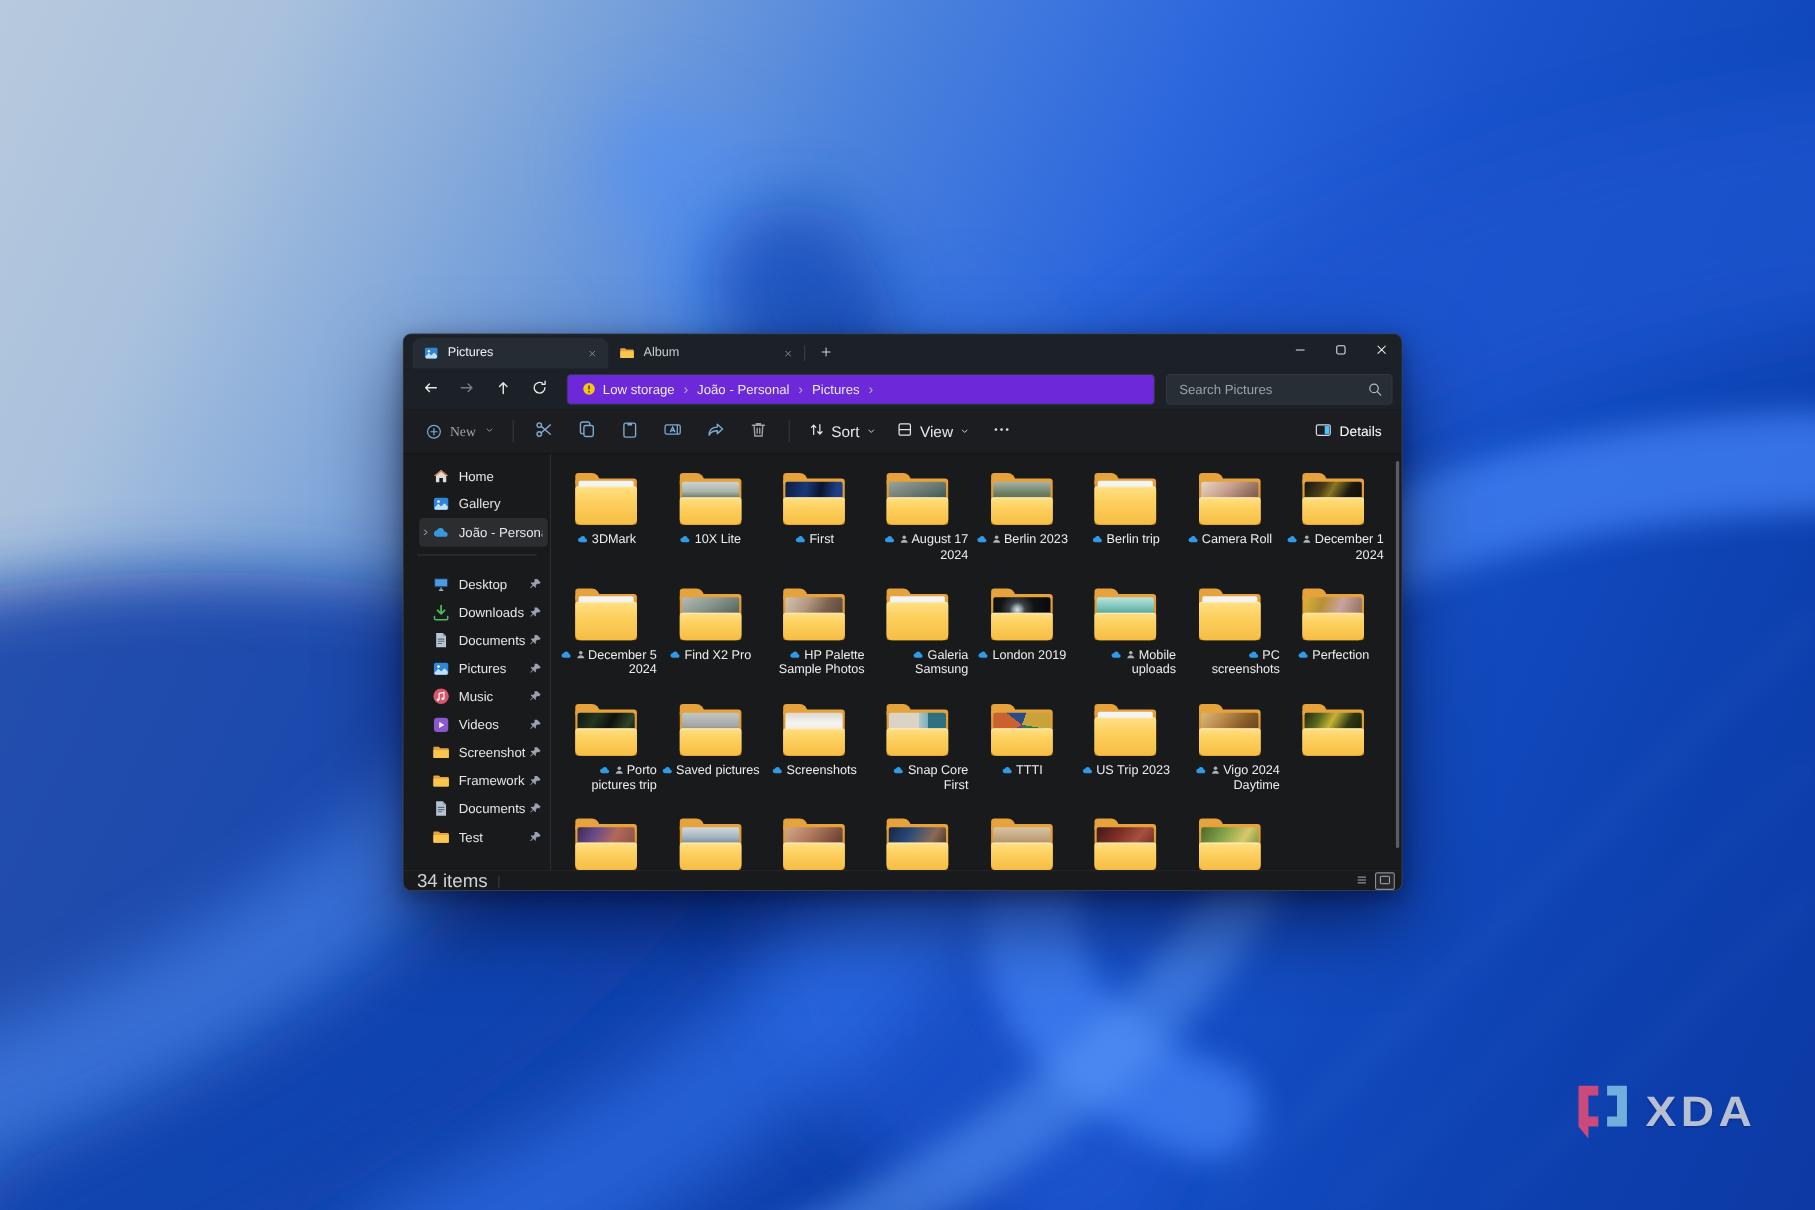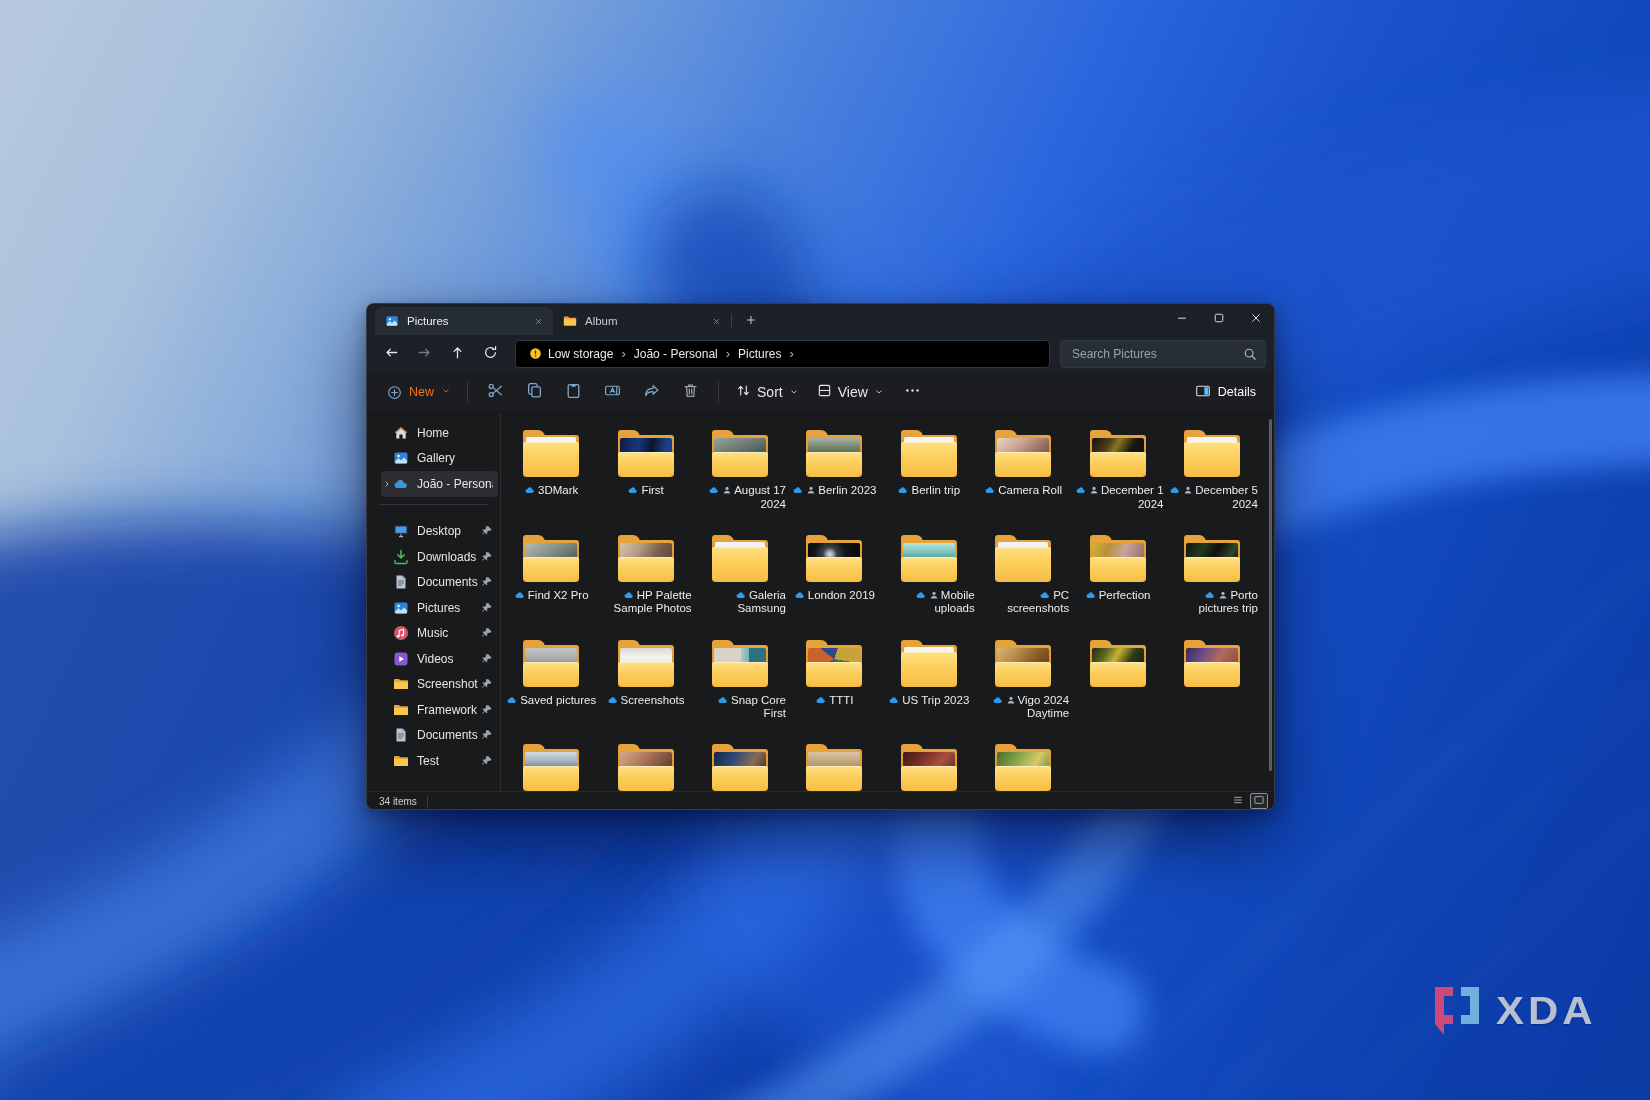--- a/index.html
+++ b/index.html
@@ -43,33 +43,33 @@
   .newtab svg{ width:12px; height:12px; }
   .caption{ position:absolute; right:0; top:0; height:31px; display:flex; }
   .cbtn{ width:37px; height:30px; display:flex; align-items:center; justify-content:center; color:#dfe3e7; }
   .cbtn svg{ width:14px; height:14px; }
 
   
   .addressrow{ height:37px; background:#1c2127; display:flex; align-items:center; padding:0 8px; }
   .navbtn{ width:33px; height:28px; display:flex; align-items:center; justify-content:center; color:#e3e6ea; }
   .navbtn svg{ width:15px; height:15px; }
   .navbtn.dim{ color:#747b83; }
-  .crumbbar{ margin-left:8px; height:28px; flex:0 0 535px; background:#000000; border:1px solid #31373f;
+  .crumbbar{ margin-left:8px; height:28px; flex:0 0 535px; background:#6d28d9; border:1px solid #31373f;
              border-radius:4px; display:flex; align-items:center; padding:0 8px; font-size:12px; color:#e8eaed; }
   .crumb{ display:flex; align-items:center; gap:6px; padding:0 5px; white-space:nowrap; }
   .crumb .cicon svg{ width:13px; height:13px; display:block; }
   .crumb-sep{ color:#aeb4ba; font-size:13px; padding:0 3px; }
   .searchbox{ margin-left:10px; height:28px; flex:1; background:#282e36; border:1px solid #31373f;
               border-radius:4px; display:flex; align-items:center; padding:0 8px 0 11px; font-size:12px; color:#9aa1a9; }
   .searchbox .sicon{ margin-left:auto; color:#b6bcc4; }
   .searchbox .sicon svg{ width:14px; height:14px; display:block; }
 
   
   .toolbar{ height:41px; background:#1b1d20; display:flex; align-items:center; padding:0 12px; border-bottom:1px solid #141517; }
-  .newbtn{ display:flex; align-items:center; gap:7px; color:#f97316; font-size:12.5px; padding:0 8px; height:30px; }
+  .newbtn{ display:flex; align-items:center; gap:7px; color:#a3a3a3; font-size:12.5px; padding:0 8px; height:30px;font-family:Liberation Serif, serif; }
   .newbtn .chev svg{ width:10px; height:10px; }
   .newbtn .ni svg{ width:15px; height:15px; display:block; }
   .tsep{ width:1px; height:20px; background:#35383d; margin:0 8px; }
   .tbtn{ width:39px; height:30px; display:flex; align-items:center; justify-content:center; }
   .tbtn svg{ width:17px; height:17px; }
   .c-blue{ color:#7fa8cf; } .c-grey{ color:#9aa0a8; }
   .txtbtn{ display:flex; align-items:center; gap:6px; color:#e3e6ea; font-size:14px; padding:0 9px; height:30px; }
   .txtbtn svg{ width:15px; height:15px; }
   .txtbtn .chev svg{ width:10px; height:10px; }
   .details-btn{ margin-left:auto; display:flex; align-items:center; gap:7px; color:#ffffff; font-size:12.5px; height:30px; padding:0 6px; }
@@ -106,21 +106,21 @@
             box-shadow:inset 0 1px 1px rgba(255,255,255,.45); }
   .ficon.plain .f-front{ height:35px; }
   .ficon.has-photo .f-front{ height:25px; }
   .flabel{ margin-top:5px; max-width:92px; font-size:11.5px; line-height:13.5px; color:#ecedef; text-align:right; }
   .flabel .st-ic svg{ width:12px; height:12px; display:inline-block; vertical-align:-2px; margin-right:2px; }
   .flabel .st-ic.person svg{ width:10px; height:10px; vertical-align:-1px; }
   .vscroll{ position:absolute; right:2px; top:6px; width:3px; height:352px; background:#5a5e63; border-radius:2px; }
 
   
   .statusbar{ height:19px; border-top:1px solid #27292c; display:flex; align-items:center;
-              padding:0 6px 0 12px; font-size:10px; color:#cfd2d6; background:#191a1c; }
+              padding:0 6px 0 12px; font-size:17px; color:#cfd2d6; background:#191a1c; }
   .sdiv{ width:1px; height:11px; background:#3a3d42; margin-left:10px; }
   .viewtoggles{ margin-left:auto; display:flex; gap:3px; align-items:center; }
   .vt{ width:18px; height:16px; display:flex; align-items:center; justify-content:center; color:#b9bec4; }
   .vt svg{ width:12px; height:12px; }
   .vt.active{ border:1px solid #8a9096; border-radius:2px; background:#24262a; }
 </style>
 </head>
 <body>
 
 <div class="desktop">
@@ -543,20 +543,31 @@
               <div class="f-front"></div>
             </div>
             <div class="flabel"><span class="st-ic"><svg viewBox="0 0 16 16">
                   <path d="M11 7.3a3.3 3.3 0 0 0-6.4-.8A2.7 2.7 0 0 0 2 9.2c0 1.5 1.2 2.7 2.7 2.7h6.1c1.2 0 2.2-1 2.2-2.2 0-1.2-.9-2.2-2-2.4z" fill="#2f9ae8"></path>
                 </svg></span><span>3DMark</span></div>
           </div>
           <div class="tile">
             <div class="ficon has-photo">
               <div class="f-tab"></div>
               <div class="f-back"></div>
+              <div class="f-photo" style="background:linear-gradient(180deg,#cdd3cf 0%,#aab4ab 40%,#5f7158 70%,#3f4d3a 100%)"></div>
+              <div class="f-front"></div>
+            </div>
+            <div class="flabel"><span class="st-ic"><svg viewBox="0 0 16 16">
+                  <path d="M11 7.3a3.3 3.3 0 0 0-6.4-.8A2.7 2.7 0 0 0 2 9.2c0 1.5 1.2 2.7 2.7 2.7h6.1c1.2 0 2.2-1 2.2-2.2 0-1.2-.9-2.2-2-2.4z" fill="#2f9ae8"></path>
+                </svg></span><span>10X Lite</span></div>
+          </div>
+          <div class="tile">
+            <div class="ficon has-photo">
+              <div class="f-tab"></div>
+              <div class="f-back"></div>
               <div class="f-photo" style="background:linear-gradient(100deg,#0b1d3e 0%,#17397a 35%,#0a142c 60%,#1d3f86 85%)"></div>
               <div class="f-front"></div>
             </div>
             <div class="flabel"><span class="st-ic"><svg viewBox="0 0 16 16">
                   <path d="M11 7.3a3.3 3.3 0 0 0-6.4-.8A2.7 2.7 0 0 0 2 9.2c0 1.5 1.2 2.7 2.7 2.7h6.1c1.2 0 2.2-1 2.2-2.2 0-1.2-.9-2.2-2-2.4z" fill="#2f9ae8"></path>
                 </svg></span><span>First</span></div>
           </div>
           <div class="tile">
             <div class="ficon has-photo">
               <div class="f-tab"></div>

